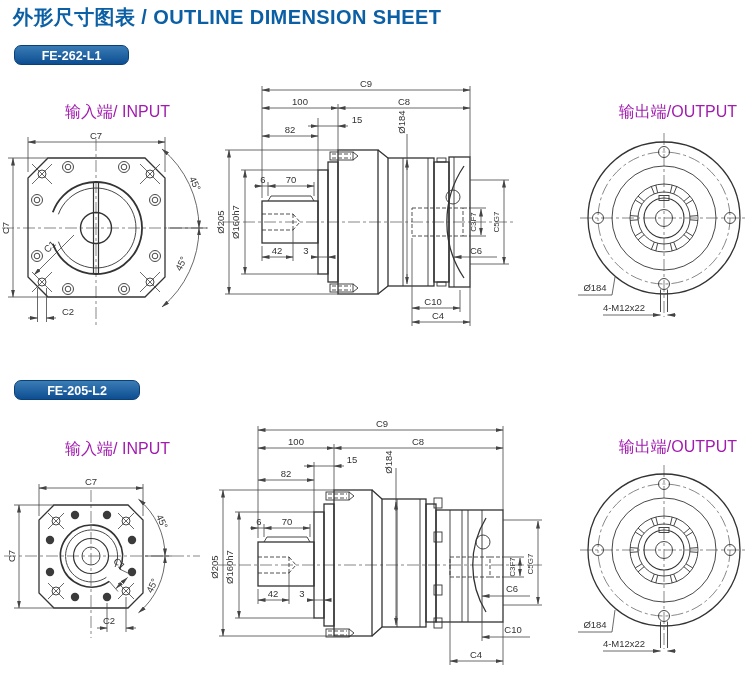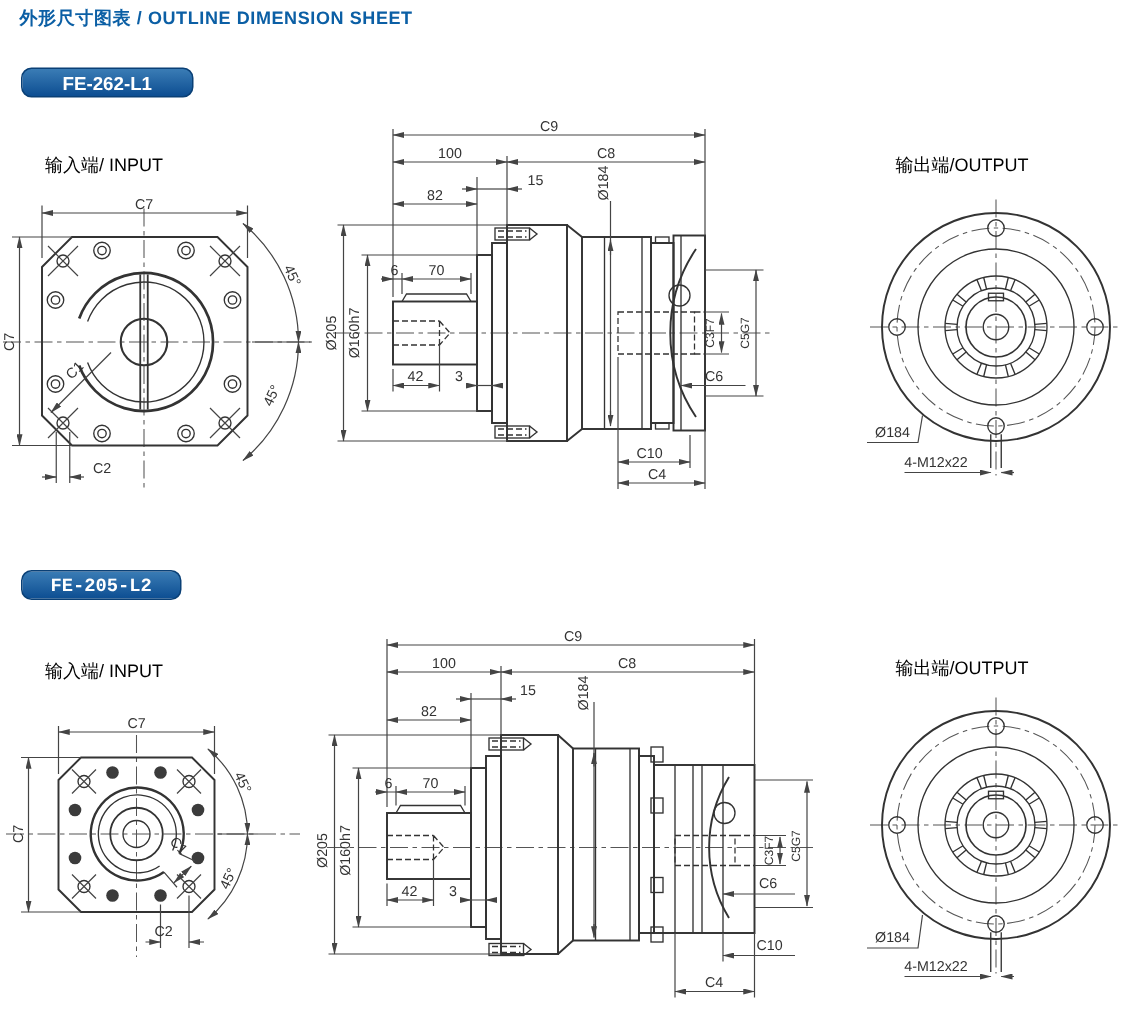--- a/index.html
+++ b/index.html
@@ -1,23 +1,23 @@
 <!DOCTYPE html>
 <html style="--accent: #0b5fa5; --badge-top: #3a7cb5; --badge-bot: #0d4e92;"><head>
 <meta charset="utf-8">
 <style>
   html,body{margin:0;padding:0;}
   body{width:756px;height:673px;position:relative;background:#ffffff;
        font-family:"Liberation Sans","DejaVu Sans",sans-serif;color:#333;overflow:hidden;}
   .abs{position:absolute;}
-  .page-title{left:13px;top:4px;font-size:12px;font-weight:bold;color:var(--accent,#0b5fa5);letter-spacing:.4px;white-space:nowrap;}
+  .page-title{left:13px;top:4px;font-size:20px;font-weight:bold;color:var(--accent,#0b5fa5);letter-spacing:.4px;white-space:nowrap;}
   .badge{background:linear-gradient(var(--badge-top,#3a7cb5),var(--badge-bot,#0d4e92));
          color:#fff;font-size:12.5px;font-weight:600;text-align:center;line-height:20px;
          height:20px;border-radius:7px;border:1px solid #0a4076;box-sizing:border-box;}
-  .vtitle{font-size:12px;color:#000000;text-align:left;width:140px;white-space:nowrap;}
+  .vtitle{font-size:16px;color:#a21caf;text-align:right;width:140px;white-space:nowrap;}
   svg{overflow:visible;}
   svg text{font-family:"Liberation Sans","DejaVu Sans",sans-serif;font-size:9.5px;fill:#333;text-anchor:middle;}
   svg text.sm{font-size:8px;}
   .obj{stroke:#333;stroke-width:1.3;fill:none;stroke-linejoin:miter;}
   .ob2{stroke:#333;stroke-width:.9;fill:none;}
   .dim{stroke:#444;stroke-width:.8;fill:none;}
   .cl{stroke:#555;stroke-width:.7;fill:none;stroke-dasharray:12 3 3 3;}
   .hid{stroke:#333;stroke-width:.85;fill:none;stroke-dasharray:4 2;}
   .fil{fill:#3b3b3b;stroke:none;}
   .ms{marker-start:url(#arr);}
@@ -202,21 +202,21 @@
       <circle cx="94" cy="159" r="5.5"></circle>
   </g>
   <path class="ob2" d="M90.5,164.5 V187 M97.5,164.5 V187"></path>
   <path class="dim" d="M8,170 H42 L45,152"></path>
   <text x="25" y="166">Ø184</text>
   <path class="dim me" d="M33,190 H90.5"></path>
     <path class="dim me" d="M106,190 H97.5"></path>
   <text x="54" y="186">4-M12x22</text>
 </svg>
 
-<div class="abs badge" style="left:14px;top:380px;width:107px;font-family:Liberation Mono, monospace;">FE-205-L2</div>
+<div class="abs badge" style="left:14px;top:380px;width:126px;">FE-205-L2</div>
 <div class="abs vtitle" style="left:30px;top:439px;">输入端/ INPUT</div>
 <div class="abs vtitle" style="left:597px;top:437px;">输出端/OUTPUT</div>
 
 <svg class="abs" style="left:0;top:460px;" width="215" height="190" viewBox="0 0 215 190">
   <path class="cl" d="M4,96 H200 M91,30 V178"></path>
   <path class="obj" d="M54,45 H128 L143,60 V133 L128,148 H54 L39,133 V60 Z"></path>
   <g class="fil">
     <circle cx="75" cy="55" r="4.2"></circle>
       <circle cx="107" cy="55" r="4.2"></circle>
     <circle cx="50" cy="80" r="4.2"></circle>

